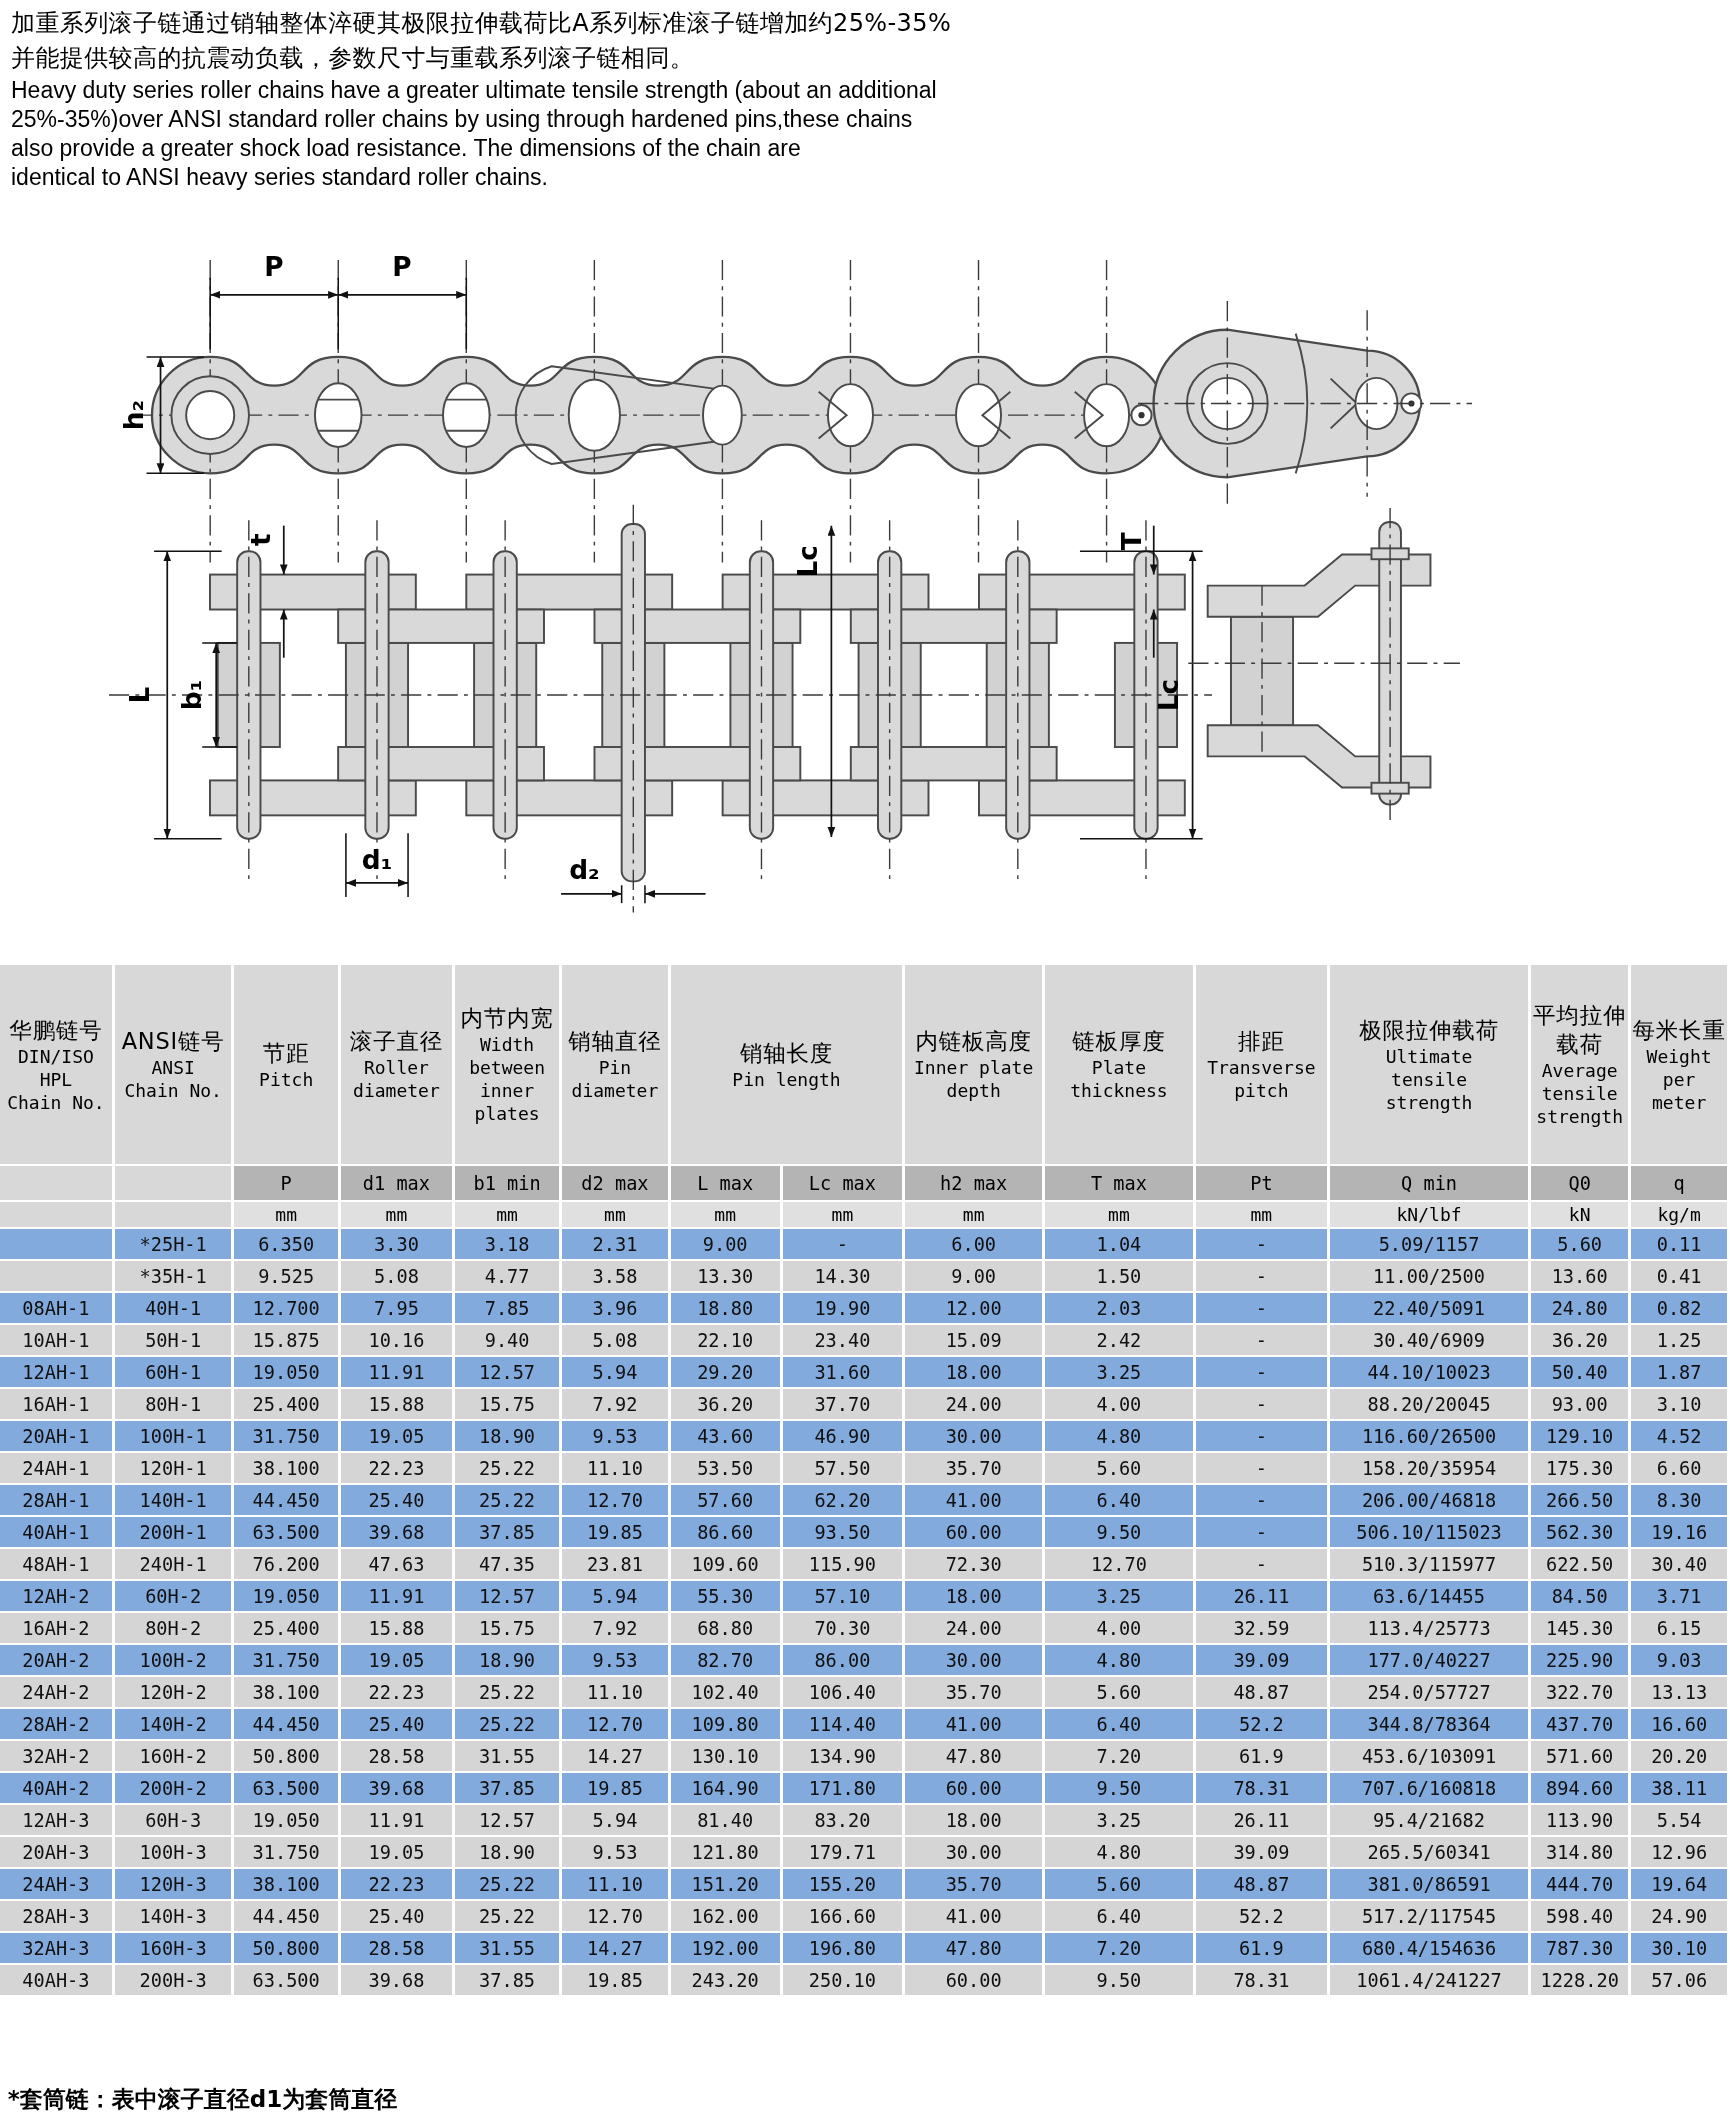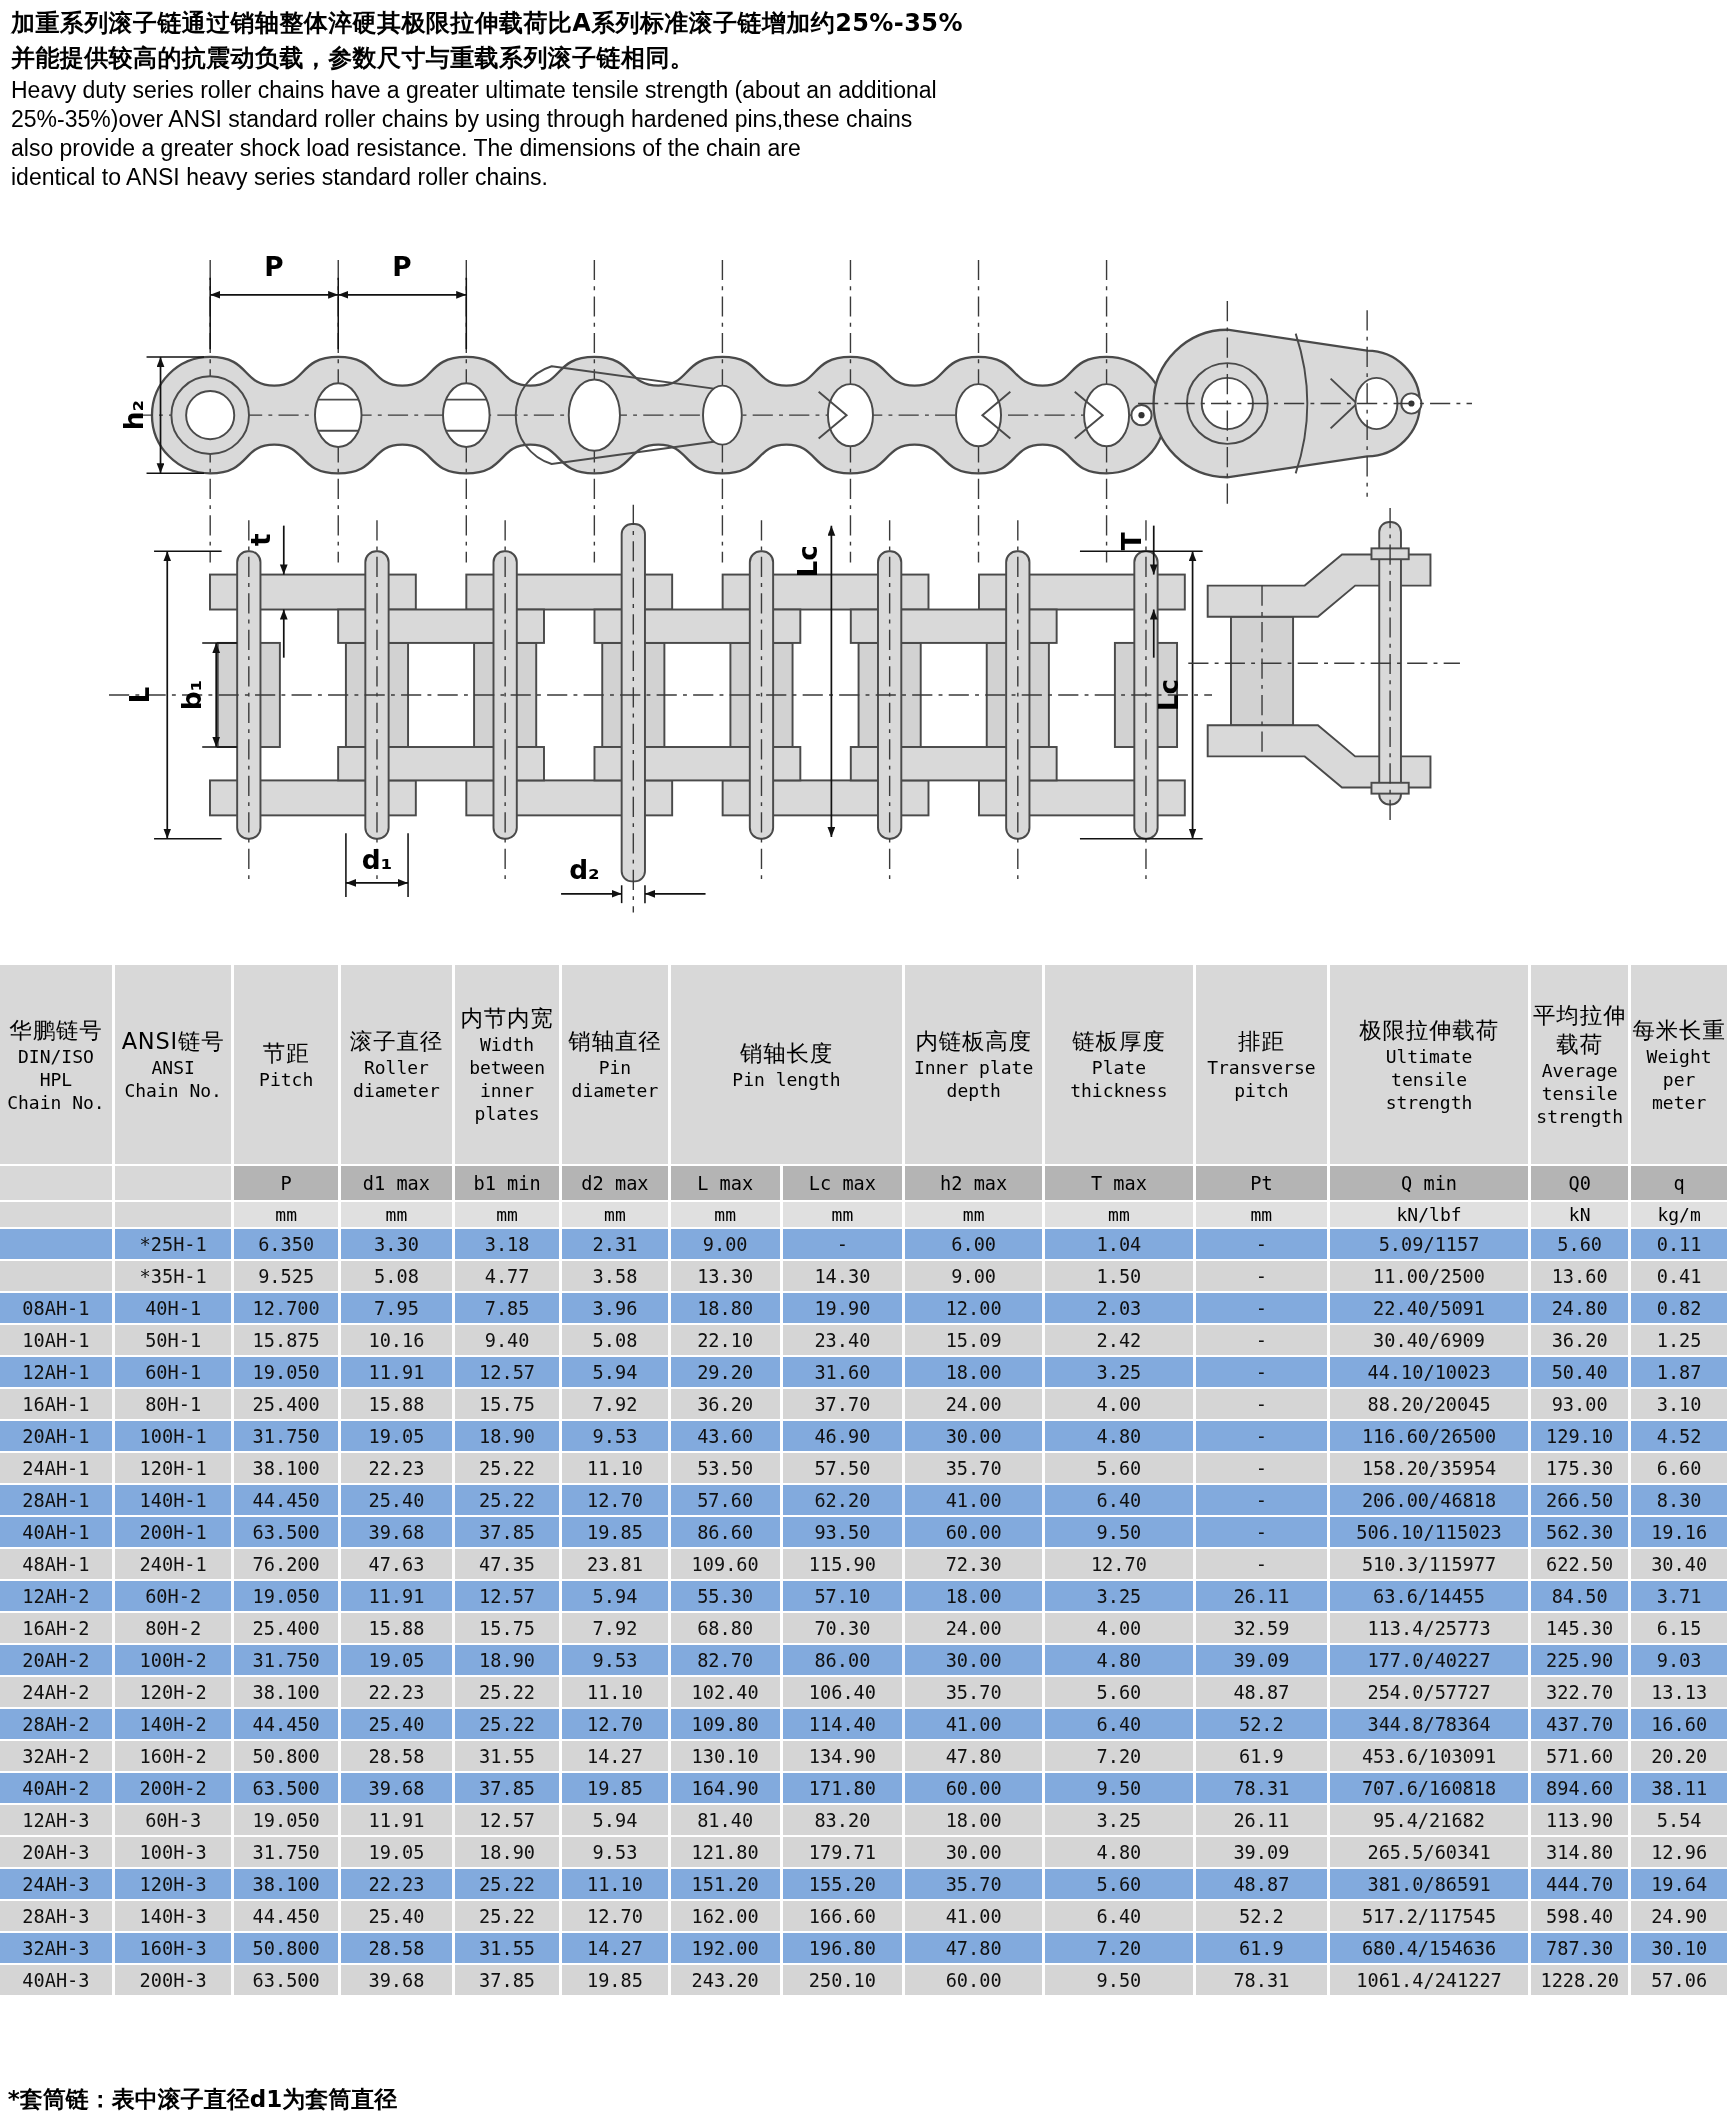--- a/index.html
+++ b/index.html
@@ -2,21 +2,21 @@
 <html style="font-size:12.4px"><head>
 <meta charset="utf-8">
 <style>
   html,body{margin:0;padding:0;}
   body{
     width:1730px;height:2119px;position:relative;background:#ffffff;
     font-family:"DejaVu Sans",sans-serif;color:#000;overflow:hidden;
   }
   
   .intro{position:absolute;top:6.2px;left:11px;right:7.8px;}
-  .zh{font-size:24px;font-weight:bold;line-height:35px;letter-spacing:0.4px;}
+  .zh{font-size:24px;font-weight:normal;line-height:35px;letter-spacing:0.4px;}
   .en{font-size:23px;font-weight:500;line-height:29px;font-family:"Liberation Sans","DejaVu Sans",sans-serif;}
   
   .diagrams{position:absolute;top:151px;left:0;width:1730px;height:814px;}
   .diagrams svg{position:absolute;overflow:visible;}
   #svg-chain{left:132px;top:74px;}
   #svg-link{left:1134px;top:136px;}
   #svg-plan{left:109px;top:342px;}
   #svg-offset{left:1188px;top:357px;}
   .outline{fill:#D9D9D9;stroke:#4a4a4a;stroke-width:3;}
   .outline2{fill:#D9D9D9;stroke:#4a4a4a;stroke-width:2.5;}

